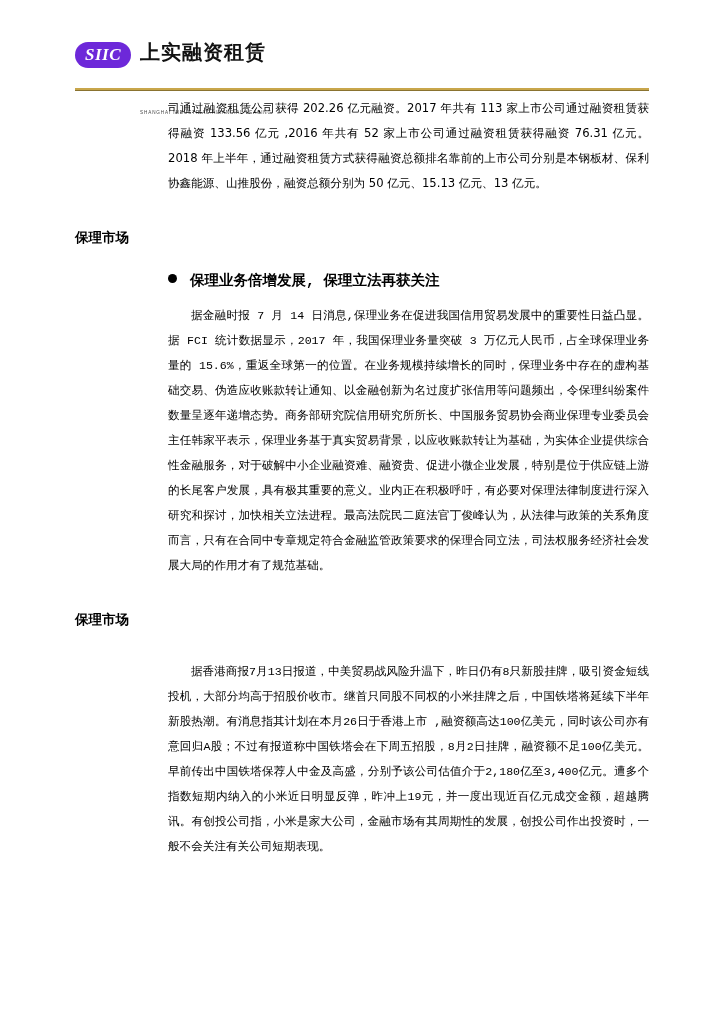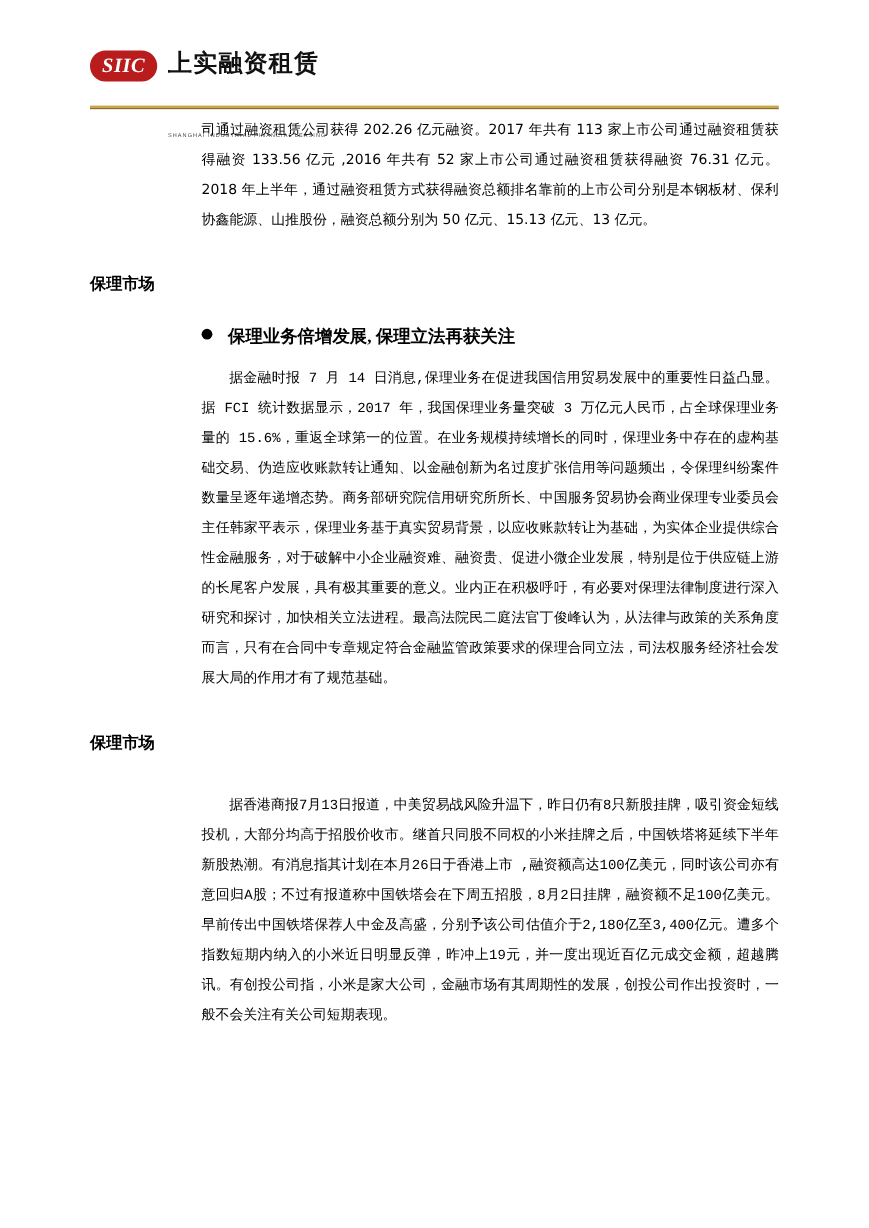--- a/index.html
+++ b/index.html
@@ -34,21 +34,21 @@
   .logo-wrap {
     position: absolute;
     left: 75px;
     top: 42px;
     display: flex;
     align-items: flex-start;
   }
   .logo-mark {
     width: 56px;
     height: 26px;
-    background: #b91c1c;
+    background: #6d28d9;
     color: #ffffff;
     font-family: "Liberation Serif", serif;
     font-weight: bold;
     font-style: italic;
     font-size: 17px;
     line-height: 26px;
     text-align: center;
     letter-spacing: 0.5px;
     border-radius: 13px;
   }
@@ -122,21 +122,21 @@
     font-size: 13.5px;
     line-height: 22px;
     color: #000000;
     margin-left: 75px;
   }
   .bullet-head {
     margin-left: 168px;
     width: 481px;
     display: flex;
     align-items: baseline;
-    font-family: Liberation Serif, serif;
+    font-family: Liberation Mono, monospace;
     font-weight: bold;
     font-size: 14.5px;
     line-height: 26px;
   }
   .bullet-dot {
     display: inline-block;
     width: 9px;
     height: 9px;
     border-radius: 50%;
     background: #000000;

